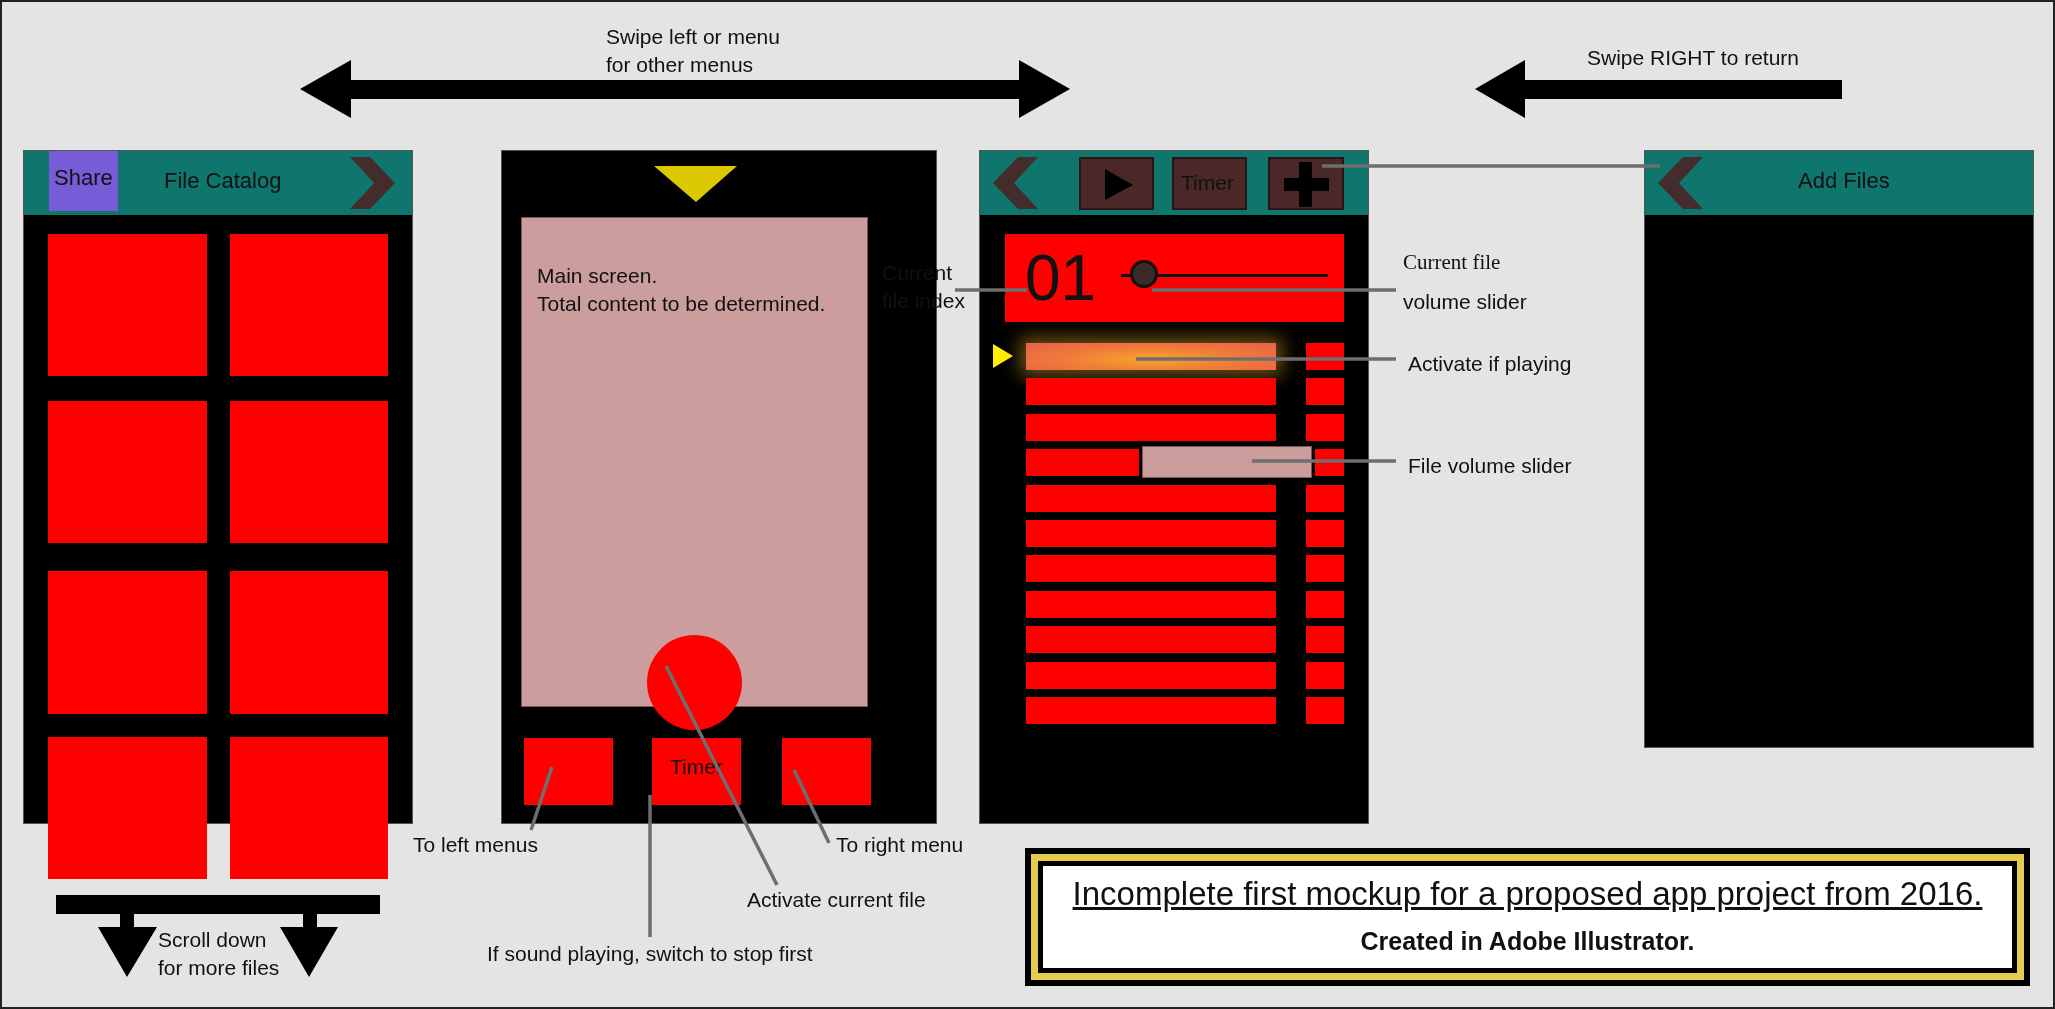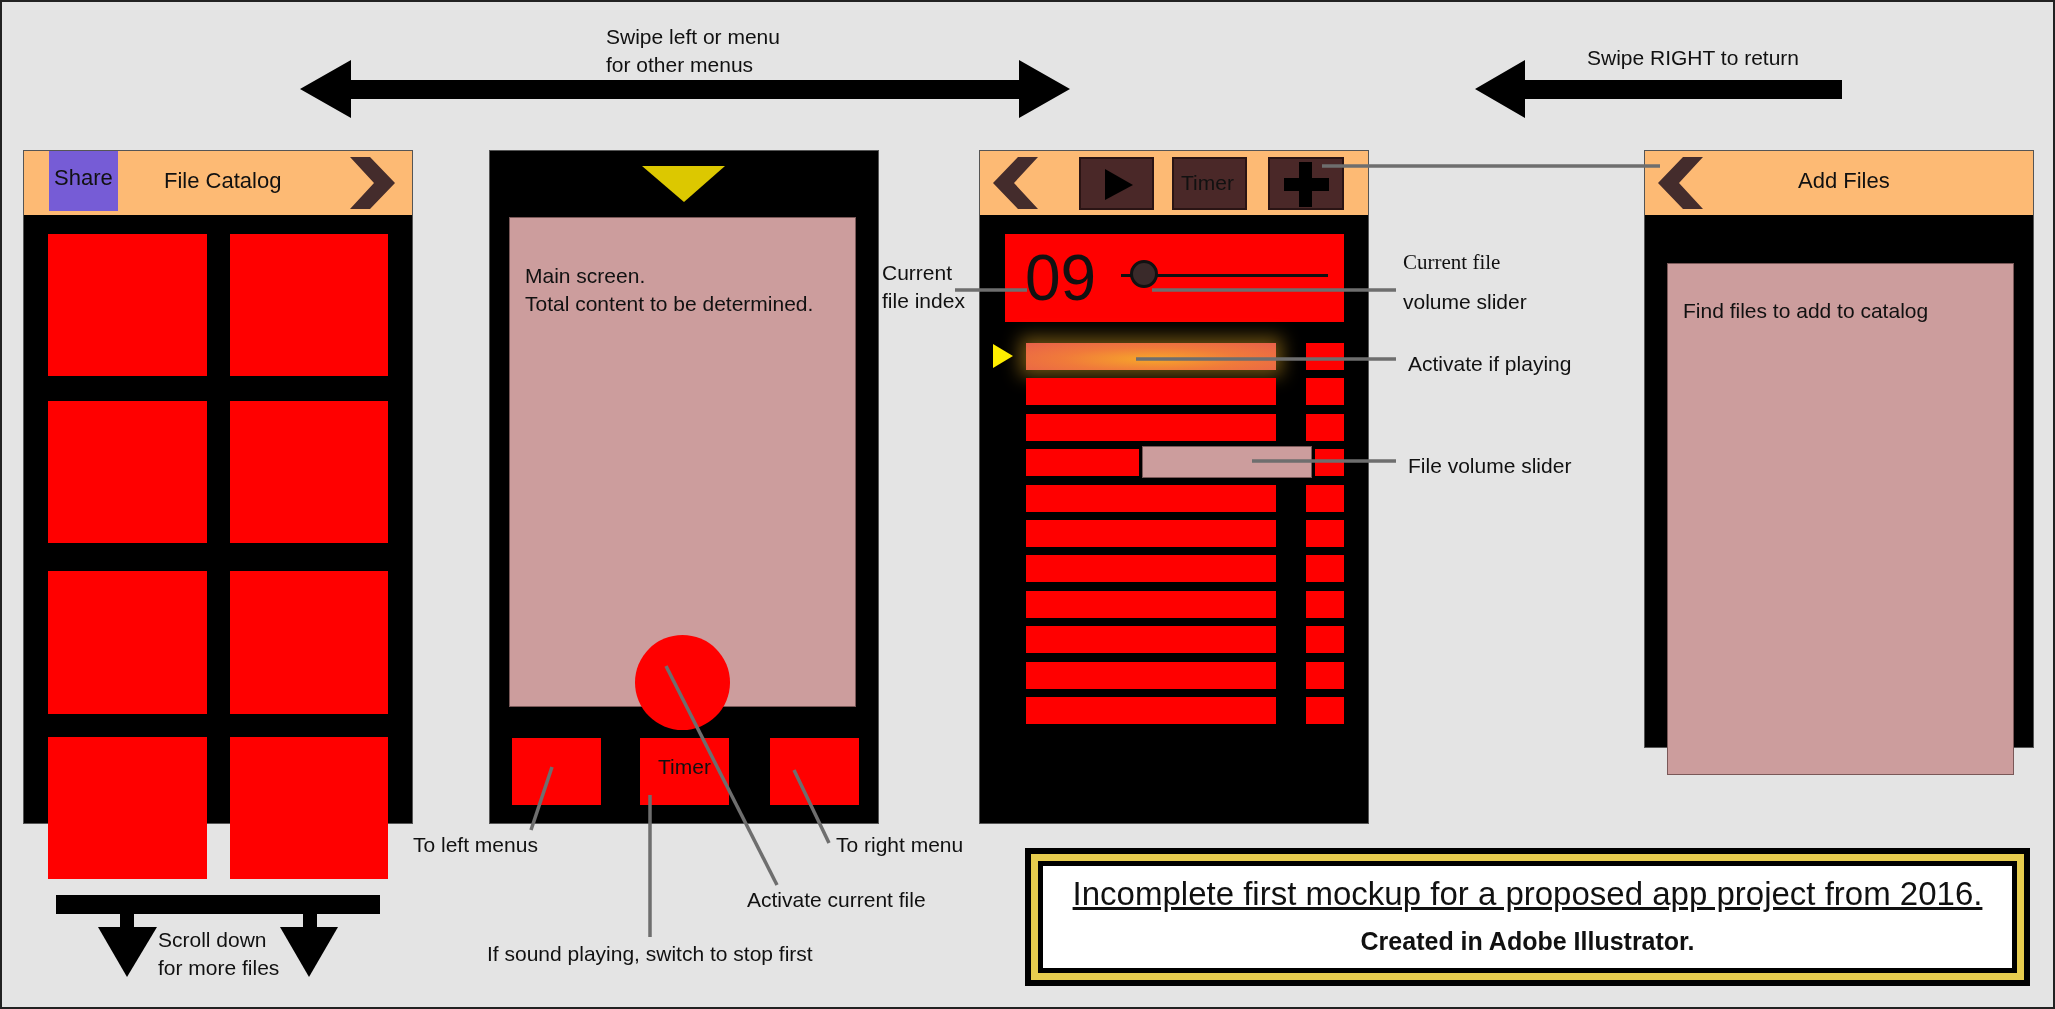--- a/index.html
+++ b/index.html
@@ -2,21 +2,21 @@
 <html><head>
 <meta charset="utf-8">
 <style>
   html,body{margin:0;padding:0;background:#e4e4e4;}
   body{width:2055px;height:1009px;position:relative;overflow:hidden;font-family:"Liberation Sans","DejaVu Sans",sans-serif;color:#111;}
   .frame{position:absolute;left:0;top:0;width:2051px;height:1005px;border:2px solid #222;background:#e4e4e4;}
   .abs{position:absolute;}
   .lbl{position:absolute;font-size:21px;line-height:28px;color:#111;white-space:nowrap;}
   svg.overlay{position:absolute;left:0;top:0;width:2055px;height:1009px;pointer-events:none;}
   .phone{position:absolute;background:#000;border:1px solid #555;box-sizing:border-box;}
-  .hdr{position:absolute;left:0;top:0;right:0;height:64px;background:#fdba74;}
+  .hdr{position:absolute;left:0;top:0;right:0;height:64px;background:#0f766e;}
   .red{position:absolute;background:#ff0000;}
   .pink{position:absolute;background:#cc9d9d;border:1px solid #7a5858;box-sizing:border-box;}
   .hdr-title{position:absolute;font-size:22px;color:#111;white-space:nowrap;}
   .dark-btn{position:absolute;background:#4a2828;border:2px solid #2a1414;box-sizing:border-box;}
   .chev{position:absolute;}
   .note{position:absolute;left:1025px;top:848px;width:1005px;height:138px;background:#000;}
   .note .gold{position:absolute;left:6px;top:6px;right:6px;bottom:6px;background:#e6cc4e;}
   .note .inner-black{position:absolute;left:13px;top:13px;right:13px;bottom:13px;background:#000;}
   .note .white{position:absolute;left:18px;top:18px;right:18px;bottom:18px;background:#fff;text-align:center;}
   .note .l1{font-size:33px;line-height:40px;margin-top:8px;color:#111;text-decoration:underline;}
@@ -59,21 +59,21 @@
 <div class="red" style="left:48px;top:401px;width:159px;height:142px;"></div>
 <div class="red" style="left:230px;top:401px;width:158px;height:142px;"></div>
 <div class="red" style="left:48px;top:571px;width:159px;height:143px;"></div>
 <div class="red" style="left:230px;top:571px;width:158px;height:143px;"></div>
 <div class="red" style="left:48px;top:737px;width:159px;height:142px;"></div>
 <div class="red" style="left:230px;top:737px;width:158px;height:142px;"></div>
 
 <div class="lbl" style="left:158px;top:926px;">Scroll down</div>
 <div class="lbl" style="left:158px;top:954px;">for more files</div>
 
-<div class="phone" style="left:489px;top:150px;width:390px;height:674px;">
+<div class="phone" style="left:501px;top:150px;width:436px;height:674px;">
   <svg class="abs" style="left:152px;top:15px;" width="84" height="37">
     <polygon points="0,0 83,0 42,36" fill="#dcc800"></polygon>
   </svg>
   <div class="pink" style="left:19px;top:66px;width:347px;height:490px;">
     <div class="lbl" style="left:15px;top:44px;">Main screen.</div>
     <div class="lbl" style="left:15px;top:72px;">Total content to be determined.</div>
   </div>
   <div class="red" style="left:22px;top:587px;width:89px;height:67px;"></div>
   <div class="red" style="left:150px;top:587px;width:89px;height:67px;">
     <span class="hdr-title" style="left:18px;top:17px;font-size:21px;">Timer</span>
@@ -97,21 +97,21 @@
     </div>
     <div class="dark-btn" style="left:288px;top:6px;width:76px;height:53px;">
       <svg class="abs" style="left:14px;top:3px;" width="45" height="45">
         <rect x="15" y="0" width="13" height="45" fill="#000"></rect>
         <rect x="0" y="16" width="45" height="13" fill="#000"></rect>
       </svg>
     </div>
   </div>
 
   <div class="red" style="left:25px;top:83px;width:339px;height:88px;">
-    <span class="abs" style="left:20px;top:4px;font-size:64px;line-height:80px;color:#111;">09</span>
+    <span class="abs" style="left:20px;top:4px;font-size:64px;line-height:80px;color:#111;">01</span>
     <div class="abs" style="left:116px;top:40px;width:207px;height:3px;background:#111;"></div>
     <div class="abs" style="left:125px;top:26px;width:28px;height:28px;border-radius:50%;background:#3a2a2a;border:3px solid #111;box-sizing:border-box;"></div>
   </div>
 
   <div id="rows">
       <div style="position: absolute; left: 0px; top: 0px;">
         <svg width="22" height="24" style="position: absolute; left: 13px; top: 193px;">
           <polygon points="0,0 20,12 0,24" fill="#ffee00"></polygon>
         </svg>
         <div class="red" style="left: 46px; top: 192px; width: 250px; height: 27px; background: radial-gradient(at 50% 60%, rgb(247, 166, 42) 0%, rgb(240, 122, 58) 50%, rgb(232, 96, 74) 100%); box-shadow: rgba(240, 180, 40, 0.45) 0px 0px 18px 6px;"></div>
@@ -160,23 +160,20 @@
       </div>
     </div>
 </div>
 
 <div class="phone" style="left:1644px;top:150px;width:390px;height:598px;">
   <div class="hdr">
     <svg class="chev" style="left:13px;top:6px;" width="46" height="53">
       <polygon points="45,0 25,0 0,26 25,52 45,52 21,26" fill="#442c2c"></polygon>
     </svg>
     <span class="hdr-title" style="left:153px;top:17px;">Add Files</span>
-  </div>
-  <div class="pink" style="left:22px;top:112px;width:347px;height:512px;">
-    <div class="lbl" style="left:15px;top:33px;">Find files to add to catalog</div>
   </div>
 </div>
 
 <svg class="overlay" viewBox="0 0 2055 1009">
   <g stroke="#6e6e6e" stroke-width="3.5" fill="none">
     <line x1="1322" y1="166" x2="1660" y2="166"></line>
     <line x1="955" y1="290" x2="1027" y2="290"></line>
     <line x1="1152" y1="290" x2="1396" y2="290"></line>
     <line x1="1136" y1="359" x2="1396" y2="359"></line>
     <line x1="1252" y1="461" x2="1396" y2="461"></line>

